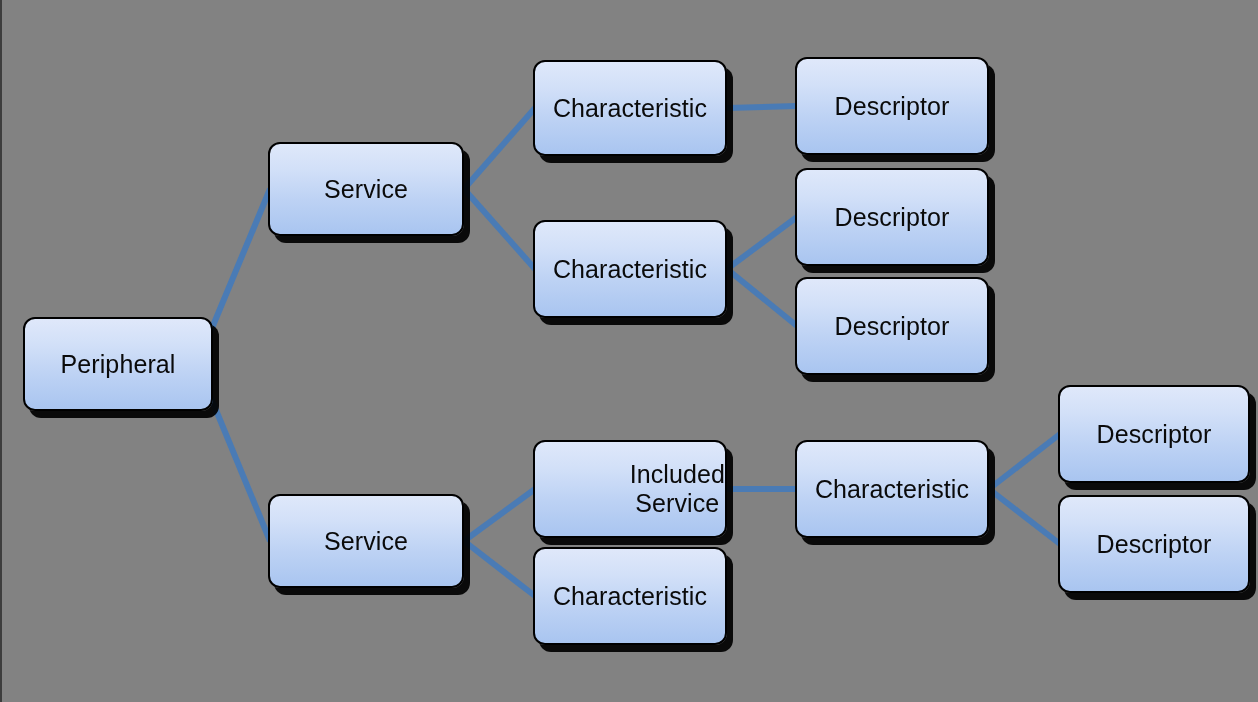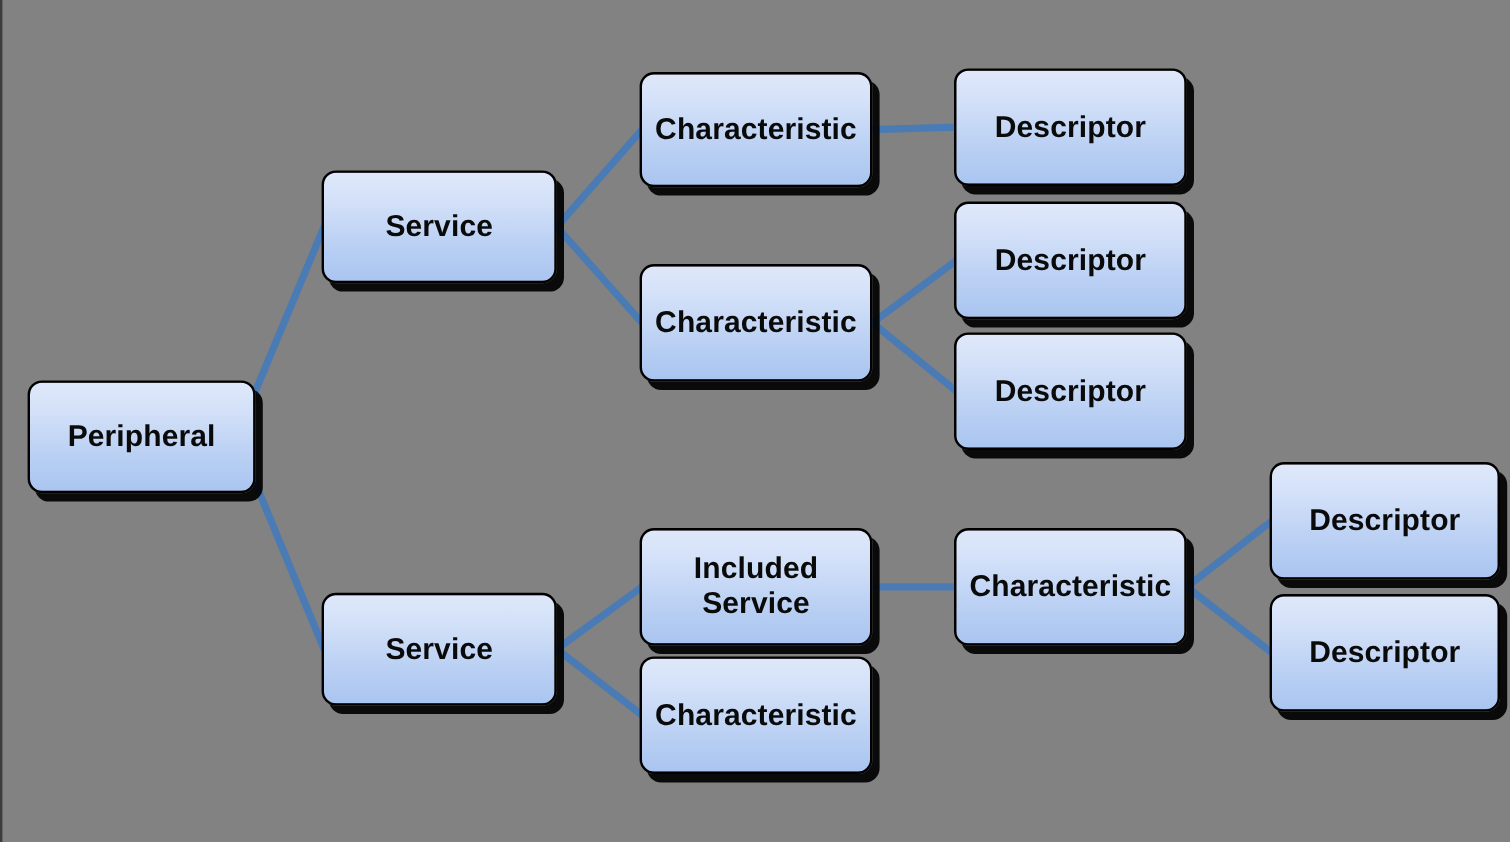--- a/index.html
+++ b/index.html
@@ -45,29 +45,30 @@
     border: 2px solid #000000;
     border-radius: 12px;
     background: linear-gradient(to bottom, #dfe8fa 0%, #d2e0f8 28%, #bdd2f4 62%, #a9c5f0 100%);
     box-shadow: 6px 7px 0 0 rgba(0,0,0,0.92);
     display: flex;
     align-items: center;
     justify-content: center;
     text-align: center;
     color: #0a0a0a;
     font-size: 25px;
-    font-weight: 700;
+    font-weight: 400;
     line-height: 1.12;
     letter-spacing: 0.1px;
     white-space: pre-line;
     user-select: none;
   }
 
   .node.two-line {
     line-height: 1.16;
+    justify-content: flex-end;
   }
 </style>
 </head>
 <body>
 
 <div id="canvas">
 
   <div id="left-edge-strip"></div>
 
   <svg id="connectors" viewBox="0 0 1258 702" width="1258" height="702" xmlns="http://www.w3.org/2000/svg">

